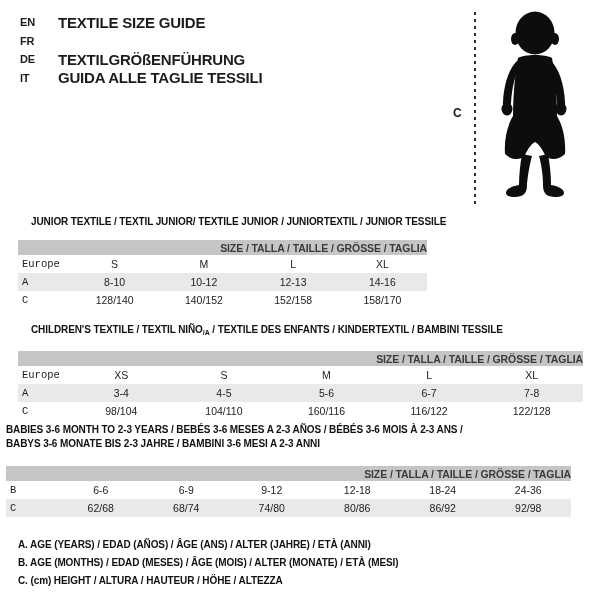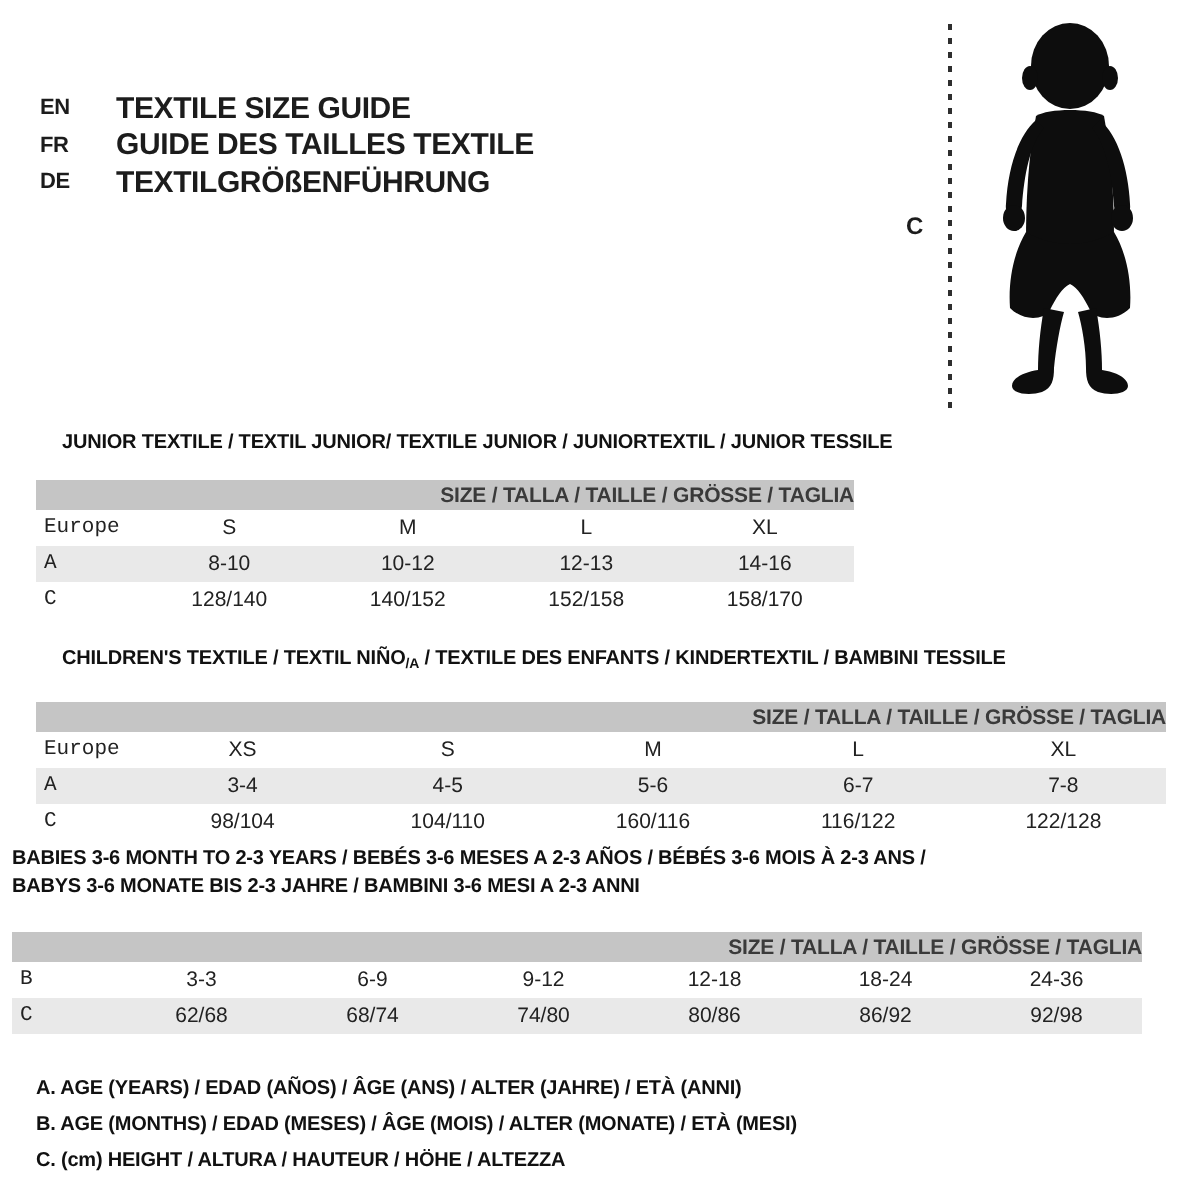--- a/index.html
+++ b/index.html
@@ -1,21 +1,21 @@
 <!DOCTYPE html>
 <html><head>
 <meta charset="utf-8">
 <style>
   html,body{margin:0;padding:0;background:#fff;}
   .canvas{
     position:relative;width:600px;height:600px;background:#ffffff;overflow:hidden;
     font-family:"Liberation Sans",sans-serif;color:#1c1c1c;
   }
   
-  .lang-block{position:absolute;left:20px;top:13px;margin-top:32px;}
+  .lang-block{position:absolute;left:20px;top:13px;}
   .lang-row{display:flex;height:18.5px;align-items:center;}
   .lang-code{width:38px;font-weight:bold;font-size:11px;letter-spacing:-0.2px;}
   .lang-title{font-weight:bold;font-size:15px;letter-spacing:-0.2px;white-space:nowrap;}
   
   .fig-line{position:absolute;left:474px;top:12px;width:2px;height:194px;
     background:repeating-linear-gradient(to bottom,#2e2e2e 0 3px,transparent 3px 7px);}
   .fig-label{position:absolute;left:453px;top:106px;font-weight:bold;font-size:12px;}
   .silhouette{position:absolute;left:481px;top:8px;}
   
   .tbl-section{position:absolute;}
@@ -43,25 +43,28 @@
 
 <div class="canvas">
 
   <div class="lang-block">
     <div class="lang-row">
       <span class="lang-code">EN</span>
       <span class="lang-title">TEXTILE SIZE GUIDE</span>
     </div>
     <div class="lang-row">
       <span class="lang-code">FR</span>
-      <span class="lang-title">GUIDE DES TAILLES TEXTILE</span>
     </div>
     <div class="lang-row">
       <span class="lang-code">DE</span>
       <span class="lang-title">TEXTILGRÖßENFÜHRUNG</span>
+    </div>
+    <div class="lang-row">
+      <span class="lang-code">IT</span>
+      <span class="lang-title">GUIDA ALLE TAGLIE TESSILI</span>
     </div>
   </div>
 
   <span class="fig-label">C</span>
   <div class="fig-line"></div>
   <svg class="silhouette" width="112" height="200" viewBox="0 0 110 200" aria-hidden="true">
     <g fill="#0d0d0d">
       <ellipse cx="53" cy="25" rx="19.5" ry="21.5"></ellipse>
       <ellipse cx="33" cy="31" rx="4" ry="6"></ellipse>
       <ellipse cx="73" cy="31" rx="4" ry="6"></ellipse>
@@ -178,21 +181,21 @@
           <col>
         </colgroup>
       <thead>
         <tr>
           <th class="bar" colspan="7">SIZE / TALLA / TAILLE / GRÖSSE / TAGLIA</th>
         </tr>
       </thead>
       <tbody>
         <tr>
           <td class="lbl">B</td>
-          <td>3-3</td>
+          <td>6-6</td>
           <td>6-9</td>
           <td>9-12</td>
           <td>12-18</td>
           <td>18-24</td>
           <td>24-36</td>
         </tr>
         <tr>
           <td class="lbl">C</td>
           <td>62/68</td>
           <td>68/74</td>

